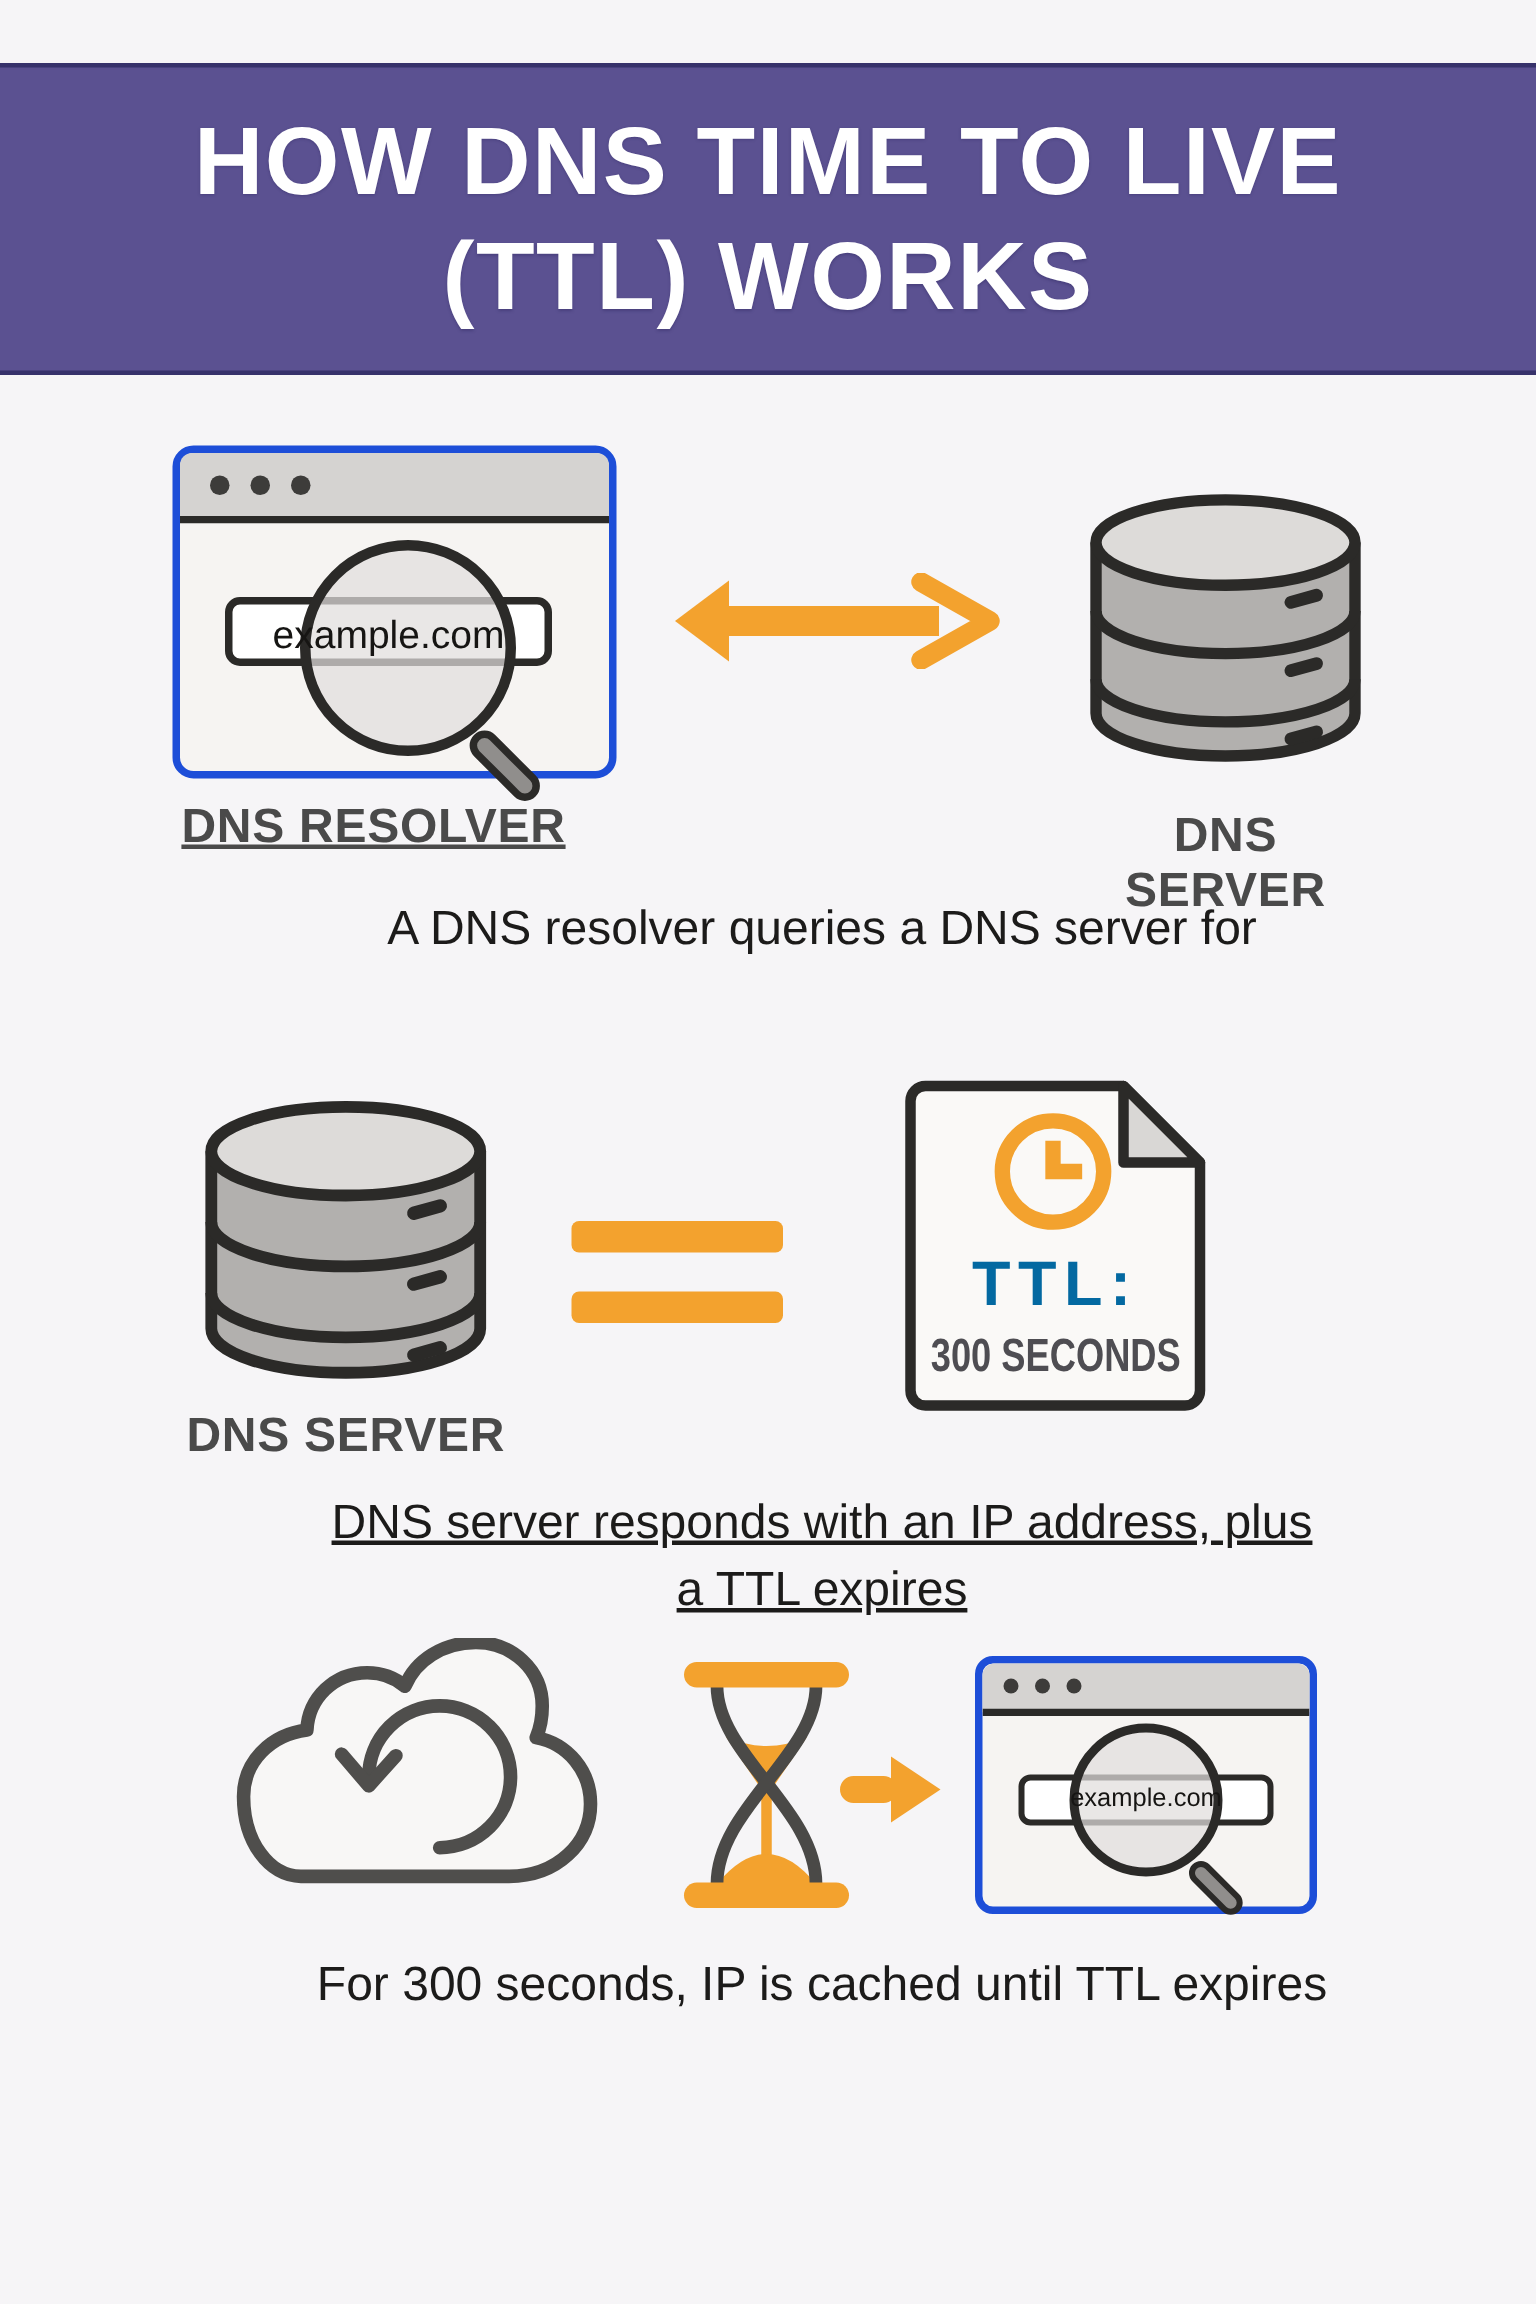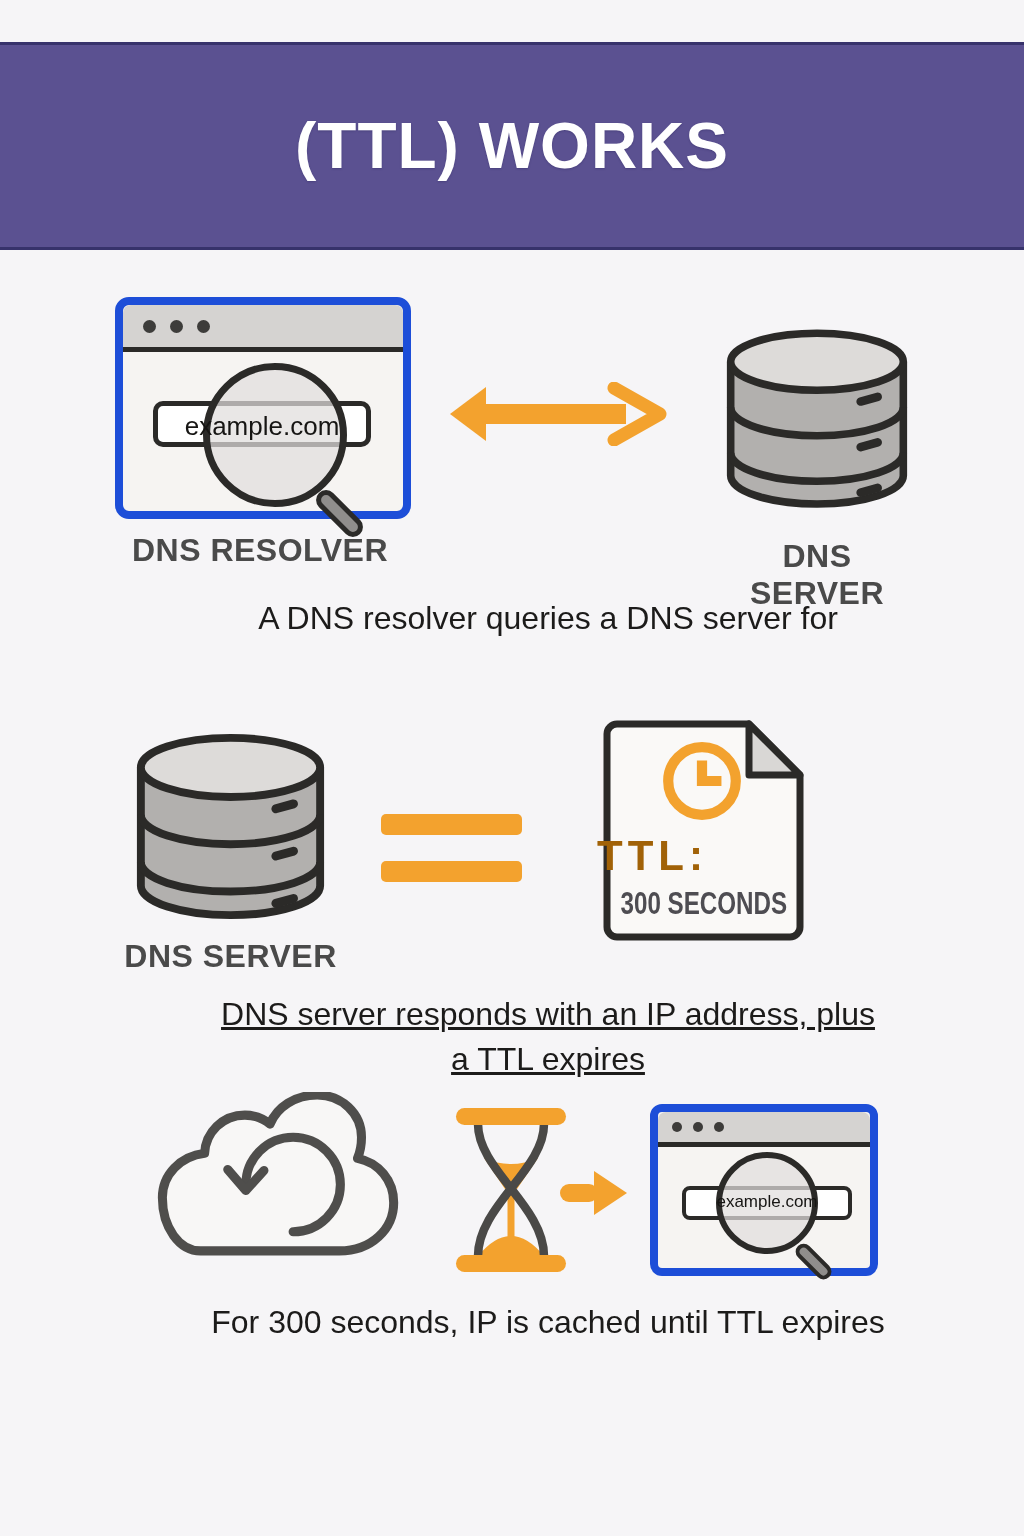--- a/index.html
+++ b/index.html
@@ -24,21 +24,21 @@
     position:absolute;left:0;width:100%;text-align:center;
     color:#1c1b1a;font-size:32px;line-height:1.42;padding-left:36px;
   }
   .caption span{display:block;}
   .iconlabel{
     position:absolute;text-align:center;font-weight:bold;font-size:32px;
     color:#4a4a4a;letter-spacing:.5px;
   }
   
   .browser{
-    position:absolute;background:#f6f4f2;border:8px solid #1d4ed8;border-radius:14px;
+    position:absolute;background:#f6f4f2;border:5px solid #1d4ed8;border-radius:14px;
     box-sizing:border-box;
   }
   .browser-top{
     background:#d5d3d1;border-bottom:5px solid #2b2a28;border-radius:8px 8px 0 0;
     display:flex;align-items:center;
   }
   #browser1 .browser-top{height:42px;gap:14px;padding-left:20px;}
   #browser2 .browser-top{height:30px;gap:11px;padding-left:14px;}
   .dot{border-radius:50%;background:#3d3c3a;}
   #browser1 .dot{width:13px;height:13px;}
@@ -68,48 +68,49 @@
   #arrow-both{left:448px;top:382px;width:220px;height:64px;}
   #db1{left:722px;top:320px;width:190px;height:203px;}
   #db2{left:132px;top:724px;width:197px;height:211px;}
   #equals{left:381px;top:814px;width:141px;height:68px;}
   .eqbar{position:absolute;left:0;width:141px;height:21px;background:#F3A22E;border-radius:5px;}
   .eqbar.b2{top:47px;}
   #doc{left:597px;top:714px;width:213px;height:233px;}
   #doc .docsvg{position:absolute;left:0;top:0;}
   #doc .clock{position:absolute;left:62px;top:24px;}
   #doc .ttl-heading{
-    position:absolute;left:0;top:118px;width:100%;
-    font-weight:bold;font-size:42px;letter-spacing:5px;color:#a16207;
+    position:absolute;left:0;top:118px;width:100%;text-align:center;
+    font-weight:bold;font-size:42px;letter-spacing:5px;color:#0369a1;
   }
   #doc .ttl-value{
     position:absolute;left:0;top:172px;width:100%;text-align:right;
     font-weight:bold;font-size:31px;color:#4e4d52;white-space:nowrap;
   }
   #doc .ttl-value span{display:inline-block;transform:scaleX(.78);}
   #cloud{left:142px;top:1092px;width:262px;height:177px;}
   #hourglass{left:452px;top:1108px;width:118px;height:164px;}
   #arrow-right-sm{left:560px;top:1170px;width:68px;height:46px;}
   
-  #label-resolver{left:100px;top:532px;width:320px;}
+  #label-resolver{left:89px;top:532px;width:320px;text-decoration:underline;}
   #label-server1{left:712px;top:538px;width:210px;}
   #label-server2{left:122px;top:938px;width:217px;}
   #caption1{top:596px;}
   #caption2{top:992px;text-decoration:underline;}
   #caption3{top:1300px;}
   #caption4{top:1364px;}
   #browser1{left:115px;top:297px;width:296px;height:222px;}
   #browser2{left:650px;top:1104px;width:228px;height:172px;border-radius:12px;}
 </style>
 </head>
 <body>
 
 <div class="canvas">
 
   <div class="banner">
+    <div class="line">HOW DNS TIME TO LIVE</div>
     <div class="line">(TTL) WORKS</div>
   </div>
 
   <div class="browser" id="browser1">
     <div class="browser-top">
       <span class="dot"></span>
       <span class="dot"></span>
       <span class="dot"></span>
     </div>
     <div class="searchbar"></div>

